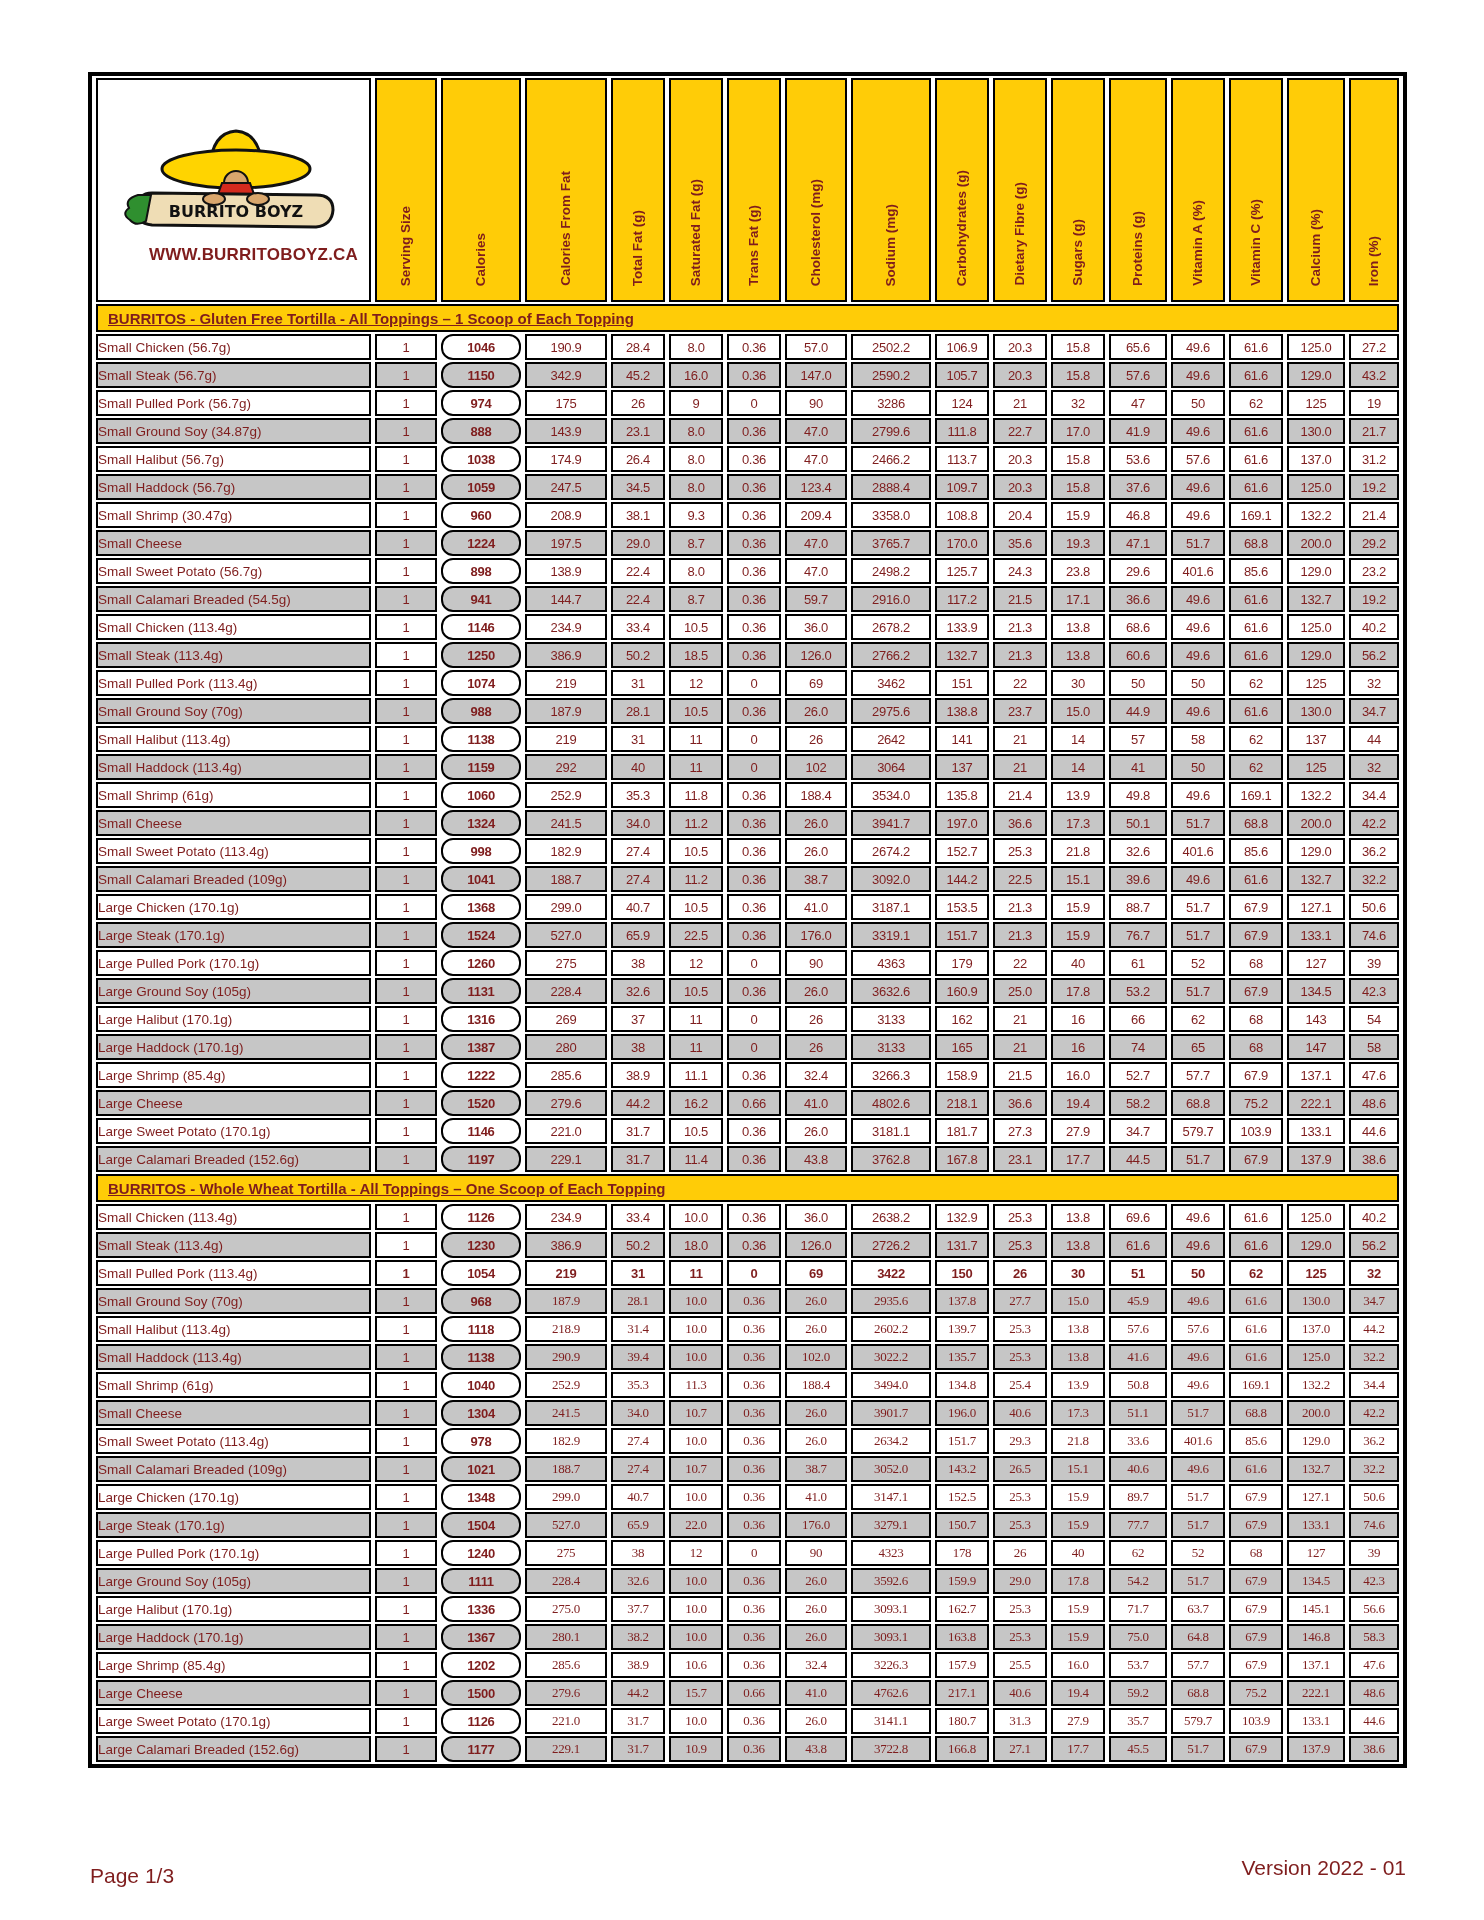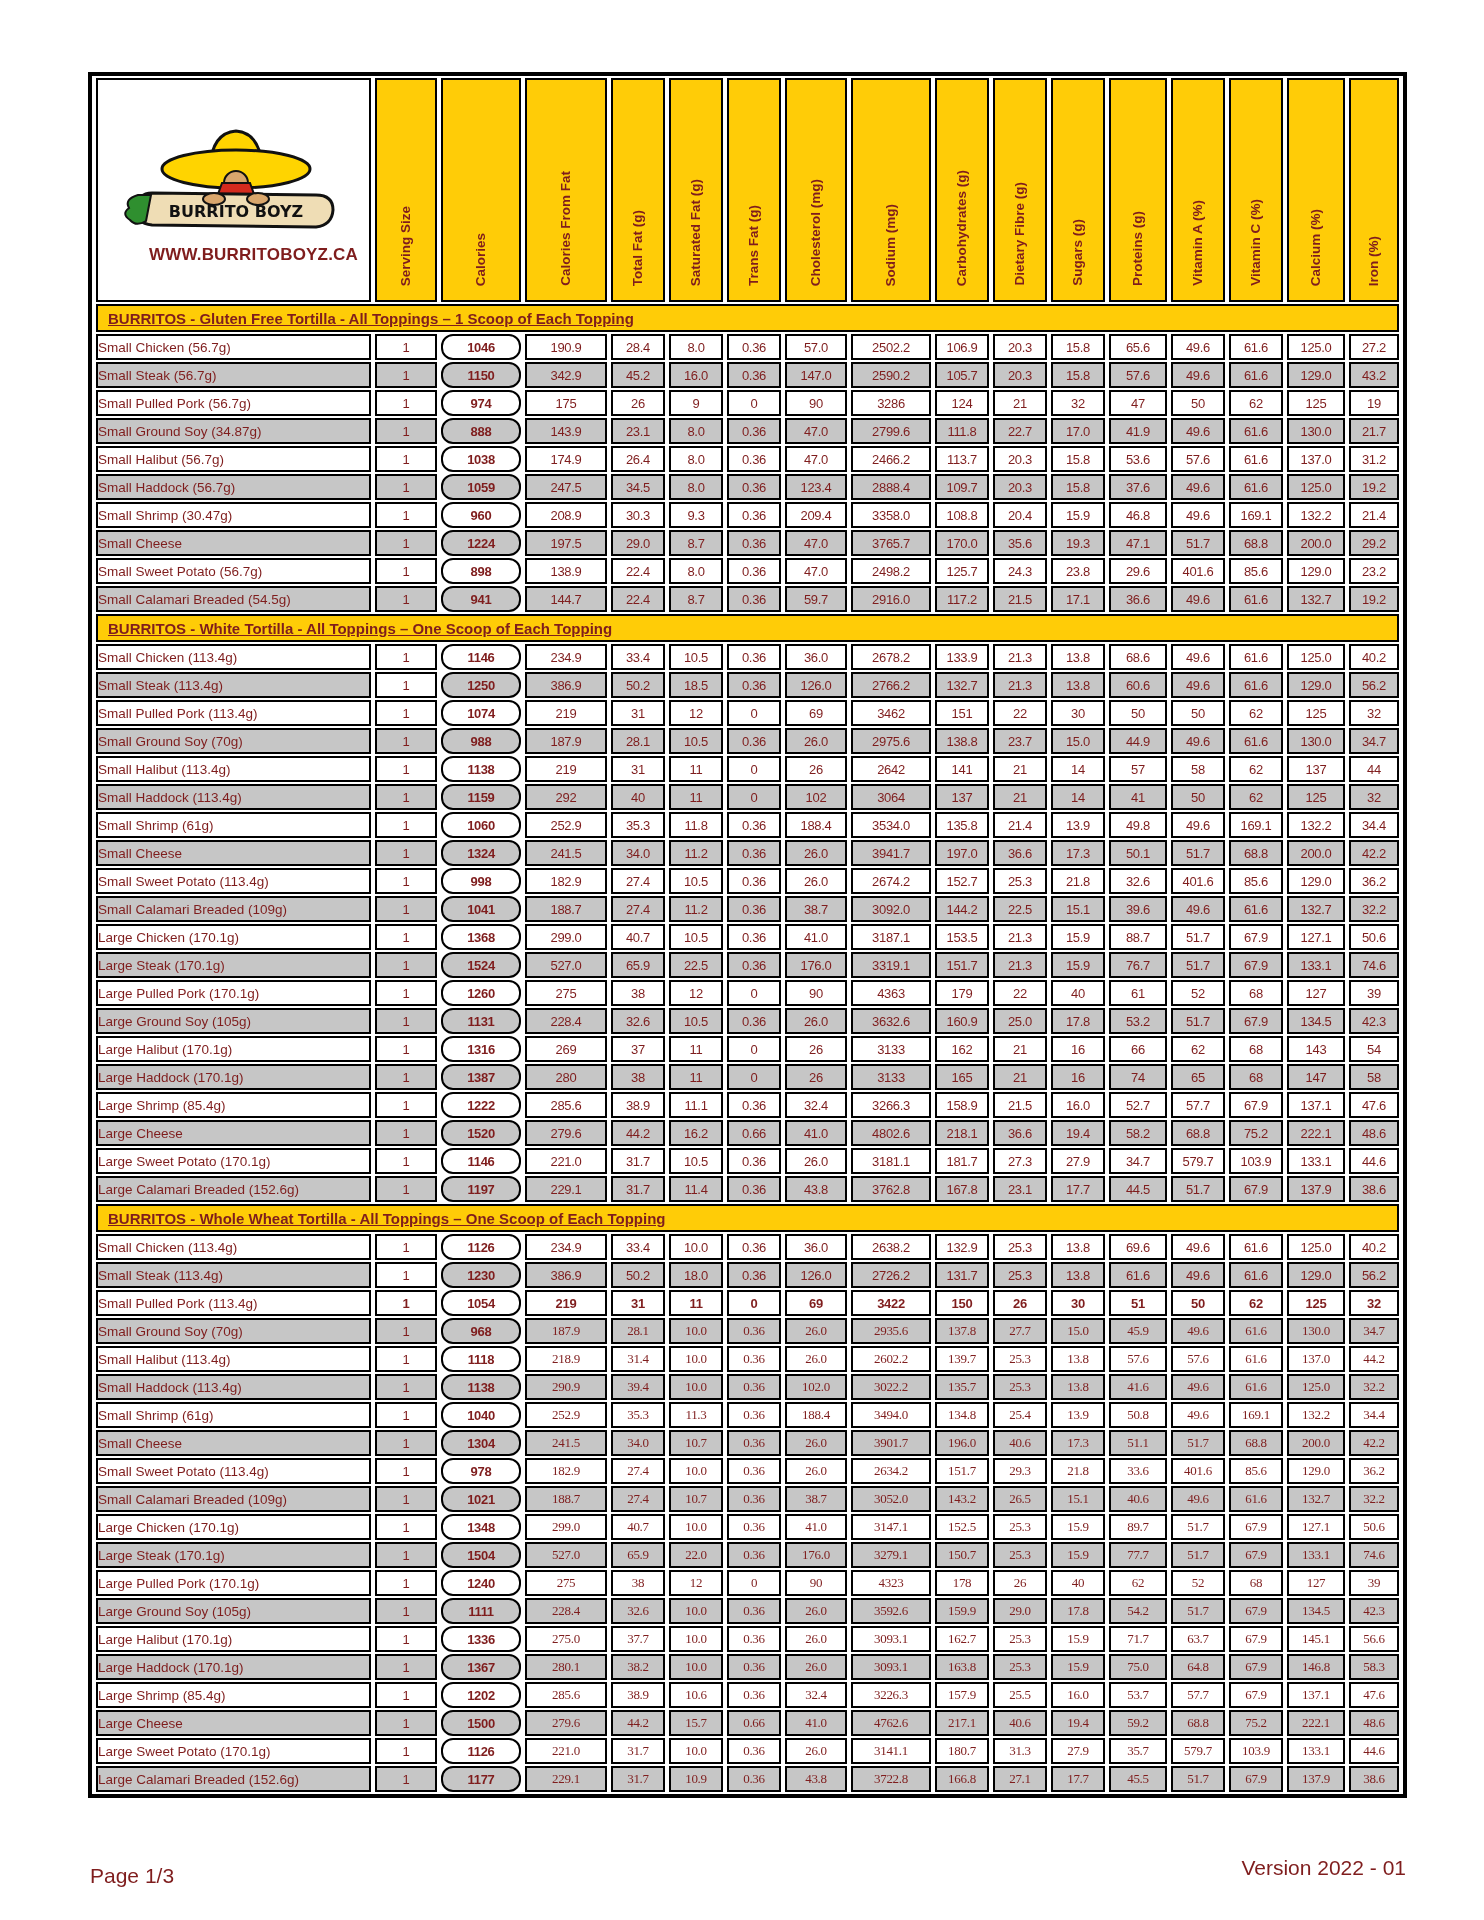--- a/index.html
+++ b/index.html
@@ -252,21 +252,21 @@
           <td class="num">49.6</td>
           <td class="num">61.6</td>
           <td class="num">125.0</td>
           <td class="num">19.2</td>
         </tr>
         <tr class="white">
           <td class="name">Small Shrimp (30.47g)</td>
           <td class="num">1</td>
           <td class="num cal">960</td>
           <td class="num">208.9</td>
-          <td class="num">30.3</td>
+          <td class="num">38.1</td>
           <td class="num">9.3</td>
           <td class="num">0.36</td>
           <td class="num">209.4</td>
           <td class="num">3358.0</td>
           <td class="num">108.8</td>
           <td class="num">20.4</td>
           <td class="num">15.9</td>
           <td class="num">46.8</td>
           <td class="num">49.6</td>
           <td class="num">169.1</td>
@@ -322,23 +322,20 @@
           <td class="num">59.7</td>
           <td class="num">2916.0</td>
           <td class="num">117.2</td>
           <td class="num">21.5</td>
           <td class="num">17.1</td>
           <td class="num">36.6</td>
           <td class="num">49.6</td>
           <td class="num">61.6</td>
           <td class="num">132.7</td>
           <td class="num">19.2</td>
-        </tr>
-        <tr>
-          <td colspan="17" class="section">BURRITOS - White Tortilla -  All Toppings – One Scoop of Each Topping</td>
         </tr>
         <tr class="white">
           <td class="name">Small Chicken (113.4g)</td>
           <td class="num">1</td>
           <td class="num cal">1146</td>
           <td class="num">234.9</td>
           <td class="num">33.4</td>
           <td class="num">10.5</td>
           <td class="num">0.36</td>
           <td class="num">36.0</td>

